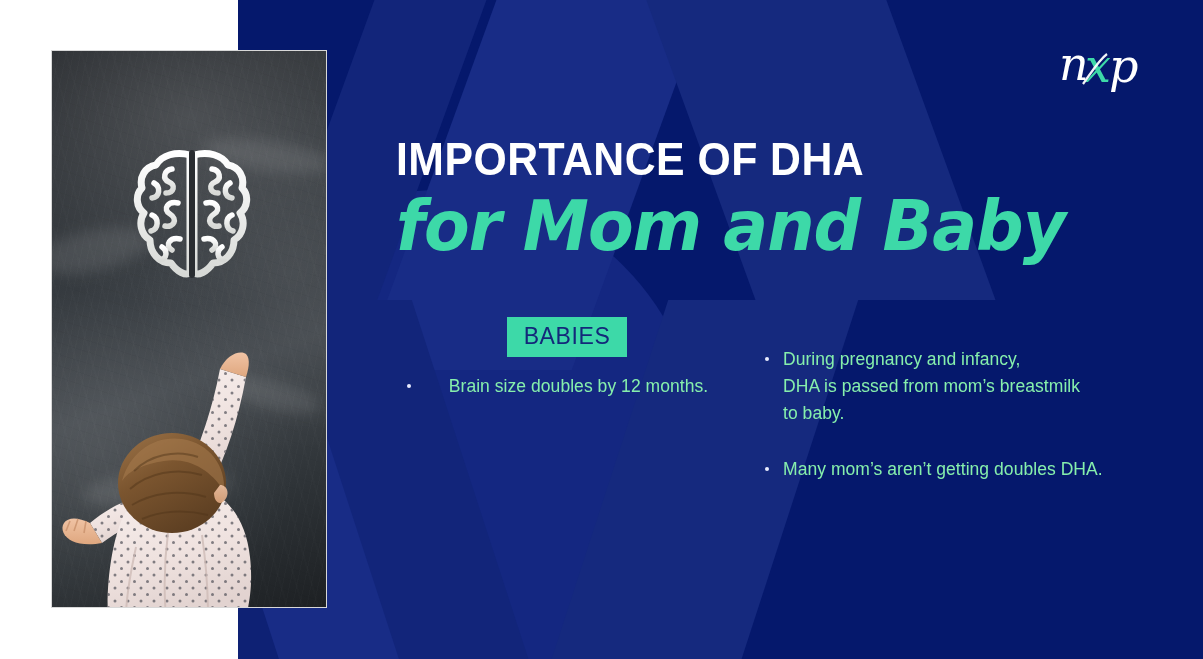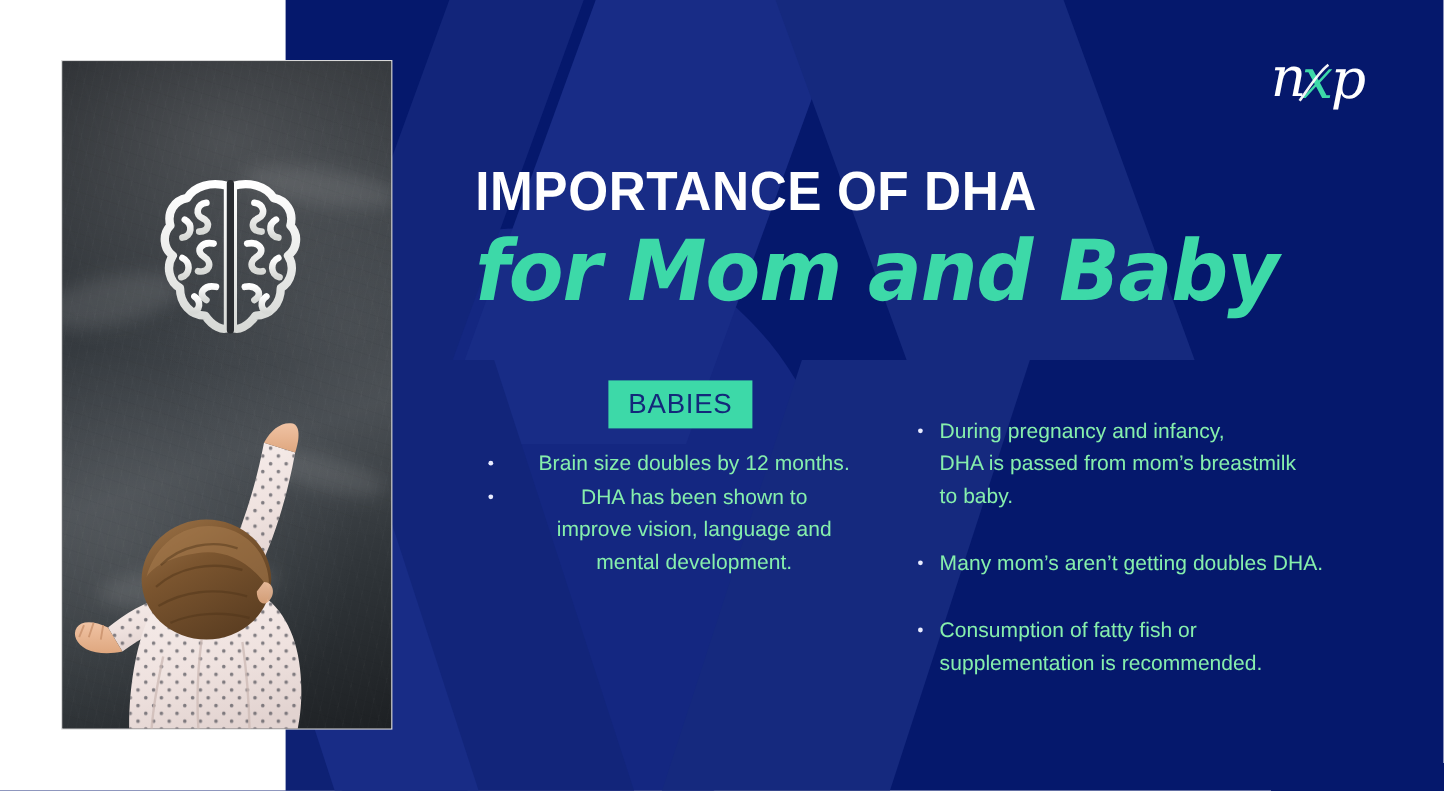--- a/index.html
+++ b/index.html
@@ -292,30 +292,25 @@
 
   <div class="headline">
     <div class="h-top">IMPORTANCE OF DHA</div>
     <div class="h-sub">for Mom and Baby</div>
   </div>
 
   <div class="col col-babies">
     <div class="badge">BABIES</div>
     <ul class="bullets">
       <li>Brain size doubles by 12 months.</li>
-      <li>DHA has been shown to
-improve vision, language and
-mental development.</li>
     </ul>
   </div>
 
   <div class="col col-mom">
     <ul class="bullets">
       <li>During pregnancy and infancy,
 DHA is passed from mom’s breastmilk
 to baby.</li>
       <li>Many mom’s aren’t getting doubles DHA.</li>
-      <li>Consumption of fatty fish or
-supplementation is recommended.</li>
     </ul>
   </div>
 
 </div>
 
 </body></html>

